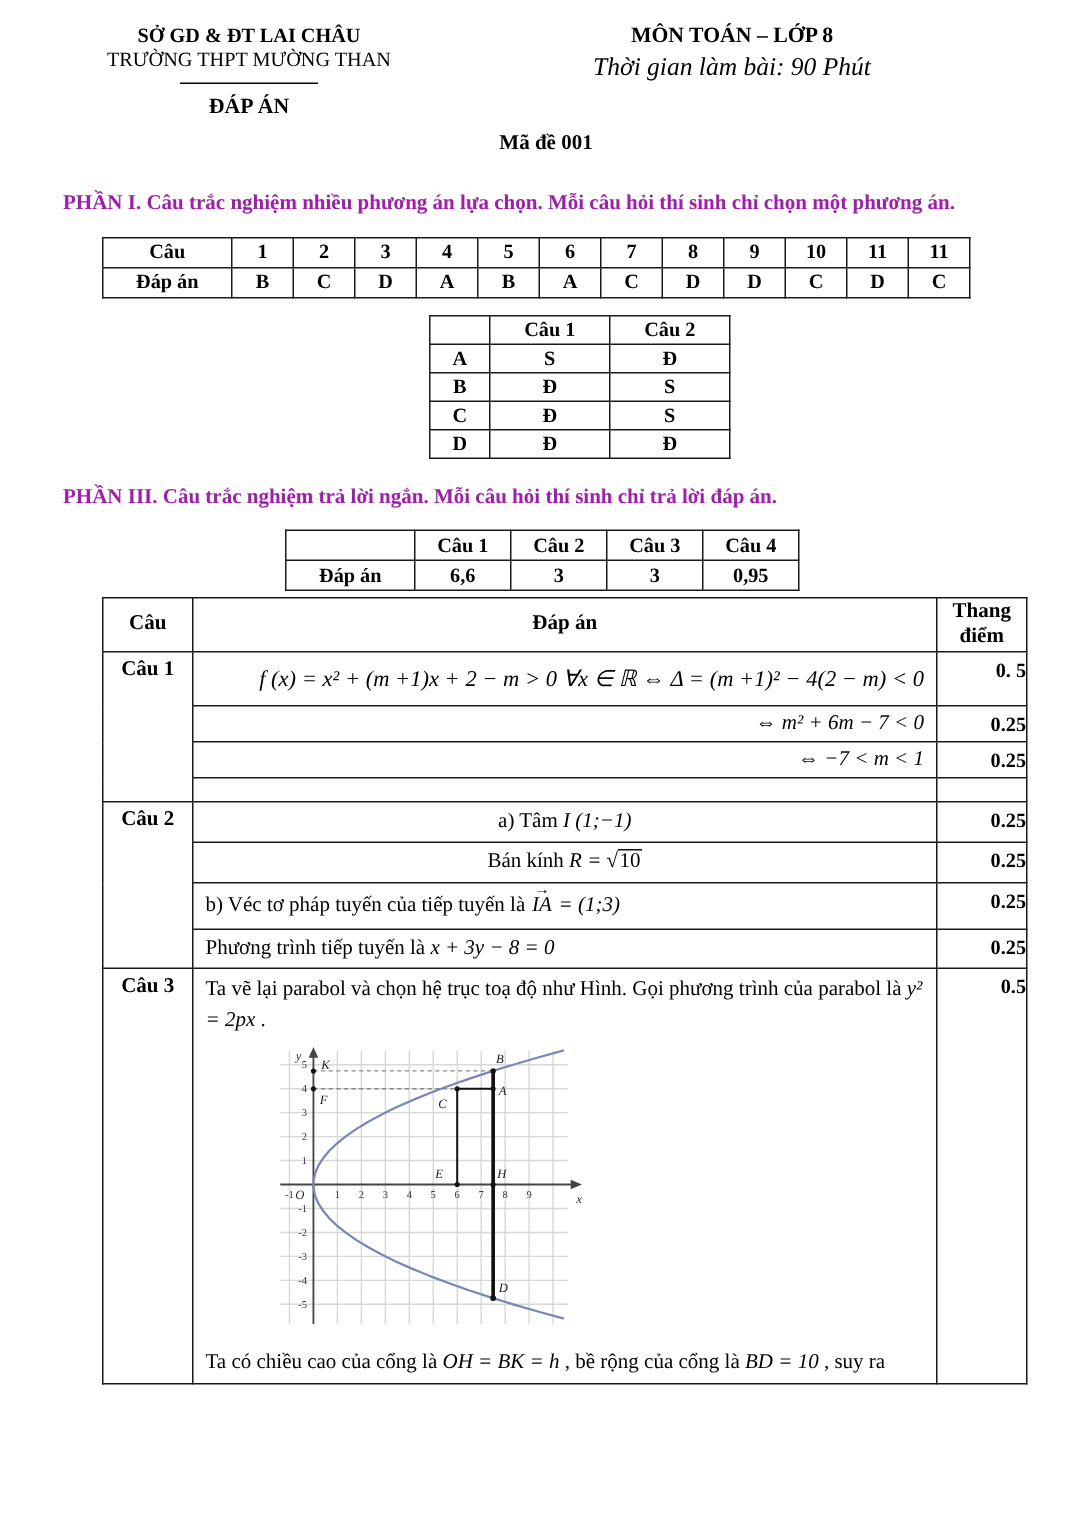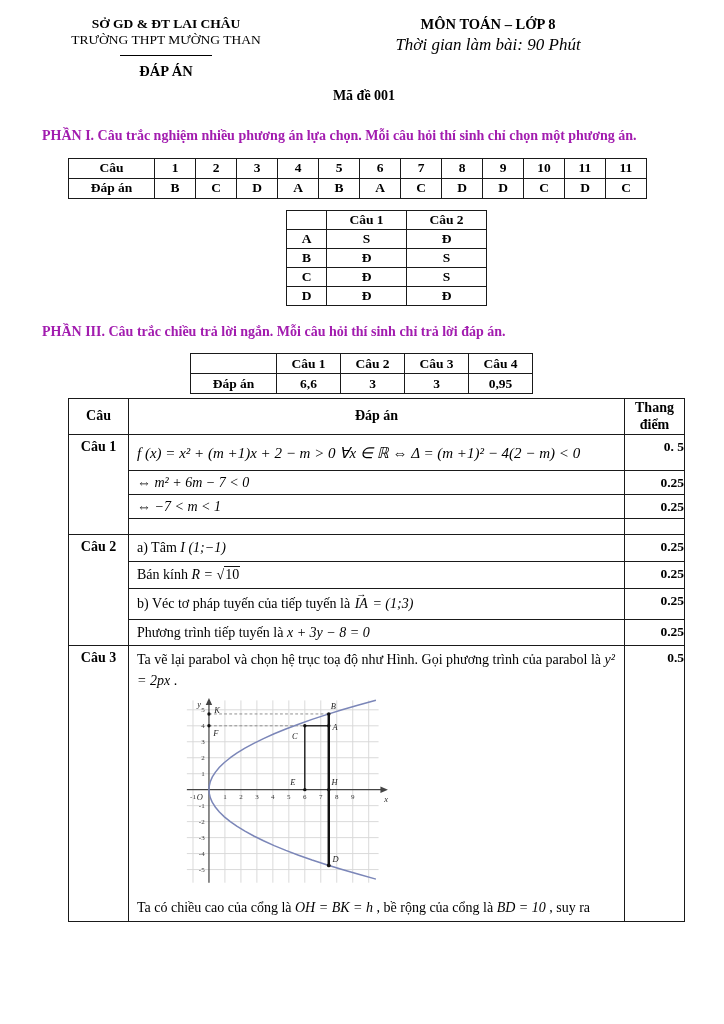--- a/index.html
+++ b/index.html
@@ -52,23 +52,23 @@
   
   .t4 { margin:4px 0 0 26px; width:616px; table-layout:fixed; }
   .t4 td { font-size:14px; }
   .t4 .col-cau { width:60px; }
   .t4 .col-ans { width:496px; }
   .t4 .col-score { width:60px; }
   .t4 .hd { font-weight:bold; height:36px; font-size:14px; line-height:1.2; }
   .t4 .cau-label { font-weight:bold; vertical-align:top; padding-top:4px; }
   .t4 .score { font-weight:bold; vertical-align:top; padding-top:4px; font-size:13.5px;text-align:right; }
   .t4 .ans { text-align:left; padding:3px 8px; }
-  .t4 .ans.center { text-align:left; }
+  .t4 .ans.center { text-align:right; }
   .t4 .h36 { height:36px; } .t4 .h24 { height:24px; } .t4 .h16 { height:16px; }
-  .t4 .h27 { height:27px; } .t4 .h31 { height:31px; } .t4 .h26 { height:26px; }
+  .t4 .h27 { height:27px;text-align:center; } .t4 .h31 { height:31px; } .t4 .h26 { height:26px; }
 
   .math { font-style:italic; }
   .big { font-size:15px; }
   .radicand { border-top:1.3px solid #111; padding:0 1px; }
   .vec { font-style:italic; position:relative; display:inline-block; padding:0 1px; }
   .vec::after { content:"→"; position:absolute; left:0; right:0; top:-0.85em; font-size:0.72em; text-align:center; font-style:normal; }
 
   .c3para { line-height:1.5; }
   .figwrap { margin:3px 0 2px 48px; }
   svg text { font-family:"Liberation Serif", serif; }
@@ -154,21 +154,21 @@
       <td>S</td>
     </tr>
     <tr>
       <td>D</td>
       <td>Đ</td>
       <td>Đ</td>
     </tr>
   </tbody>
     </table>
 
-  <div class="sect p3">PHẦN III. Câu trắc chiều trả lời ngắn. Mỗi câu hỏi thí sinh chỉ trả lời đáp án.</div>
+  <div class="sect p3">PHẦN III. Câu trắc nghiệm trả lời ngắn. Mỗi câu hỏi thí sinh chỉ trả lời đáp án.</div>
   <table class="t3">
     <tbody>
         <tr>
       <td class="c0"></td>
       <td class="cc">Câu 1</td>
       <td class="cc">Câu 2</td>
       <td class="cc">Câu 3</td>
       <td class="cc">Câu 4</td>
     </tr>
     <tr>

